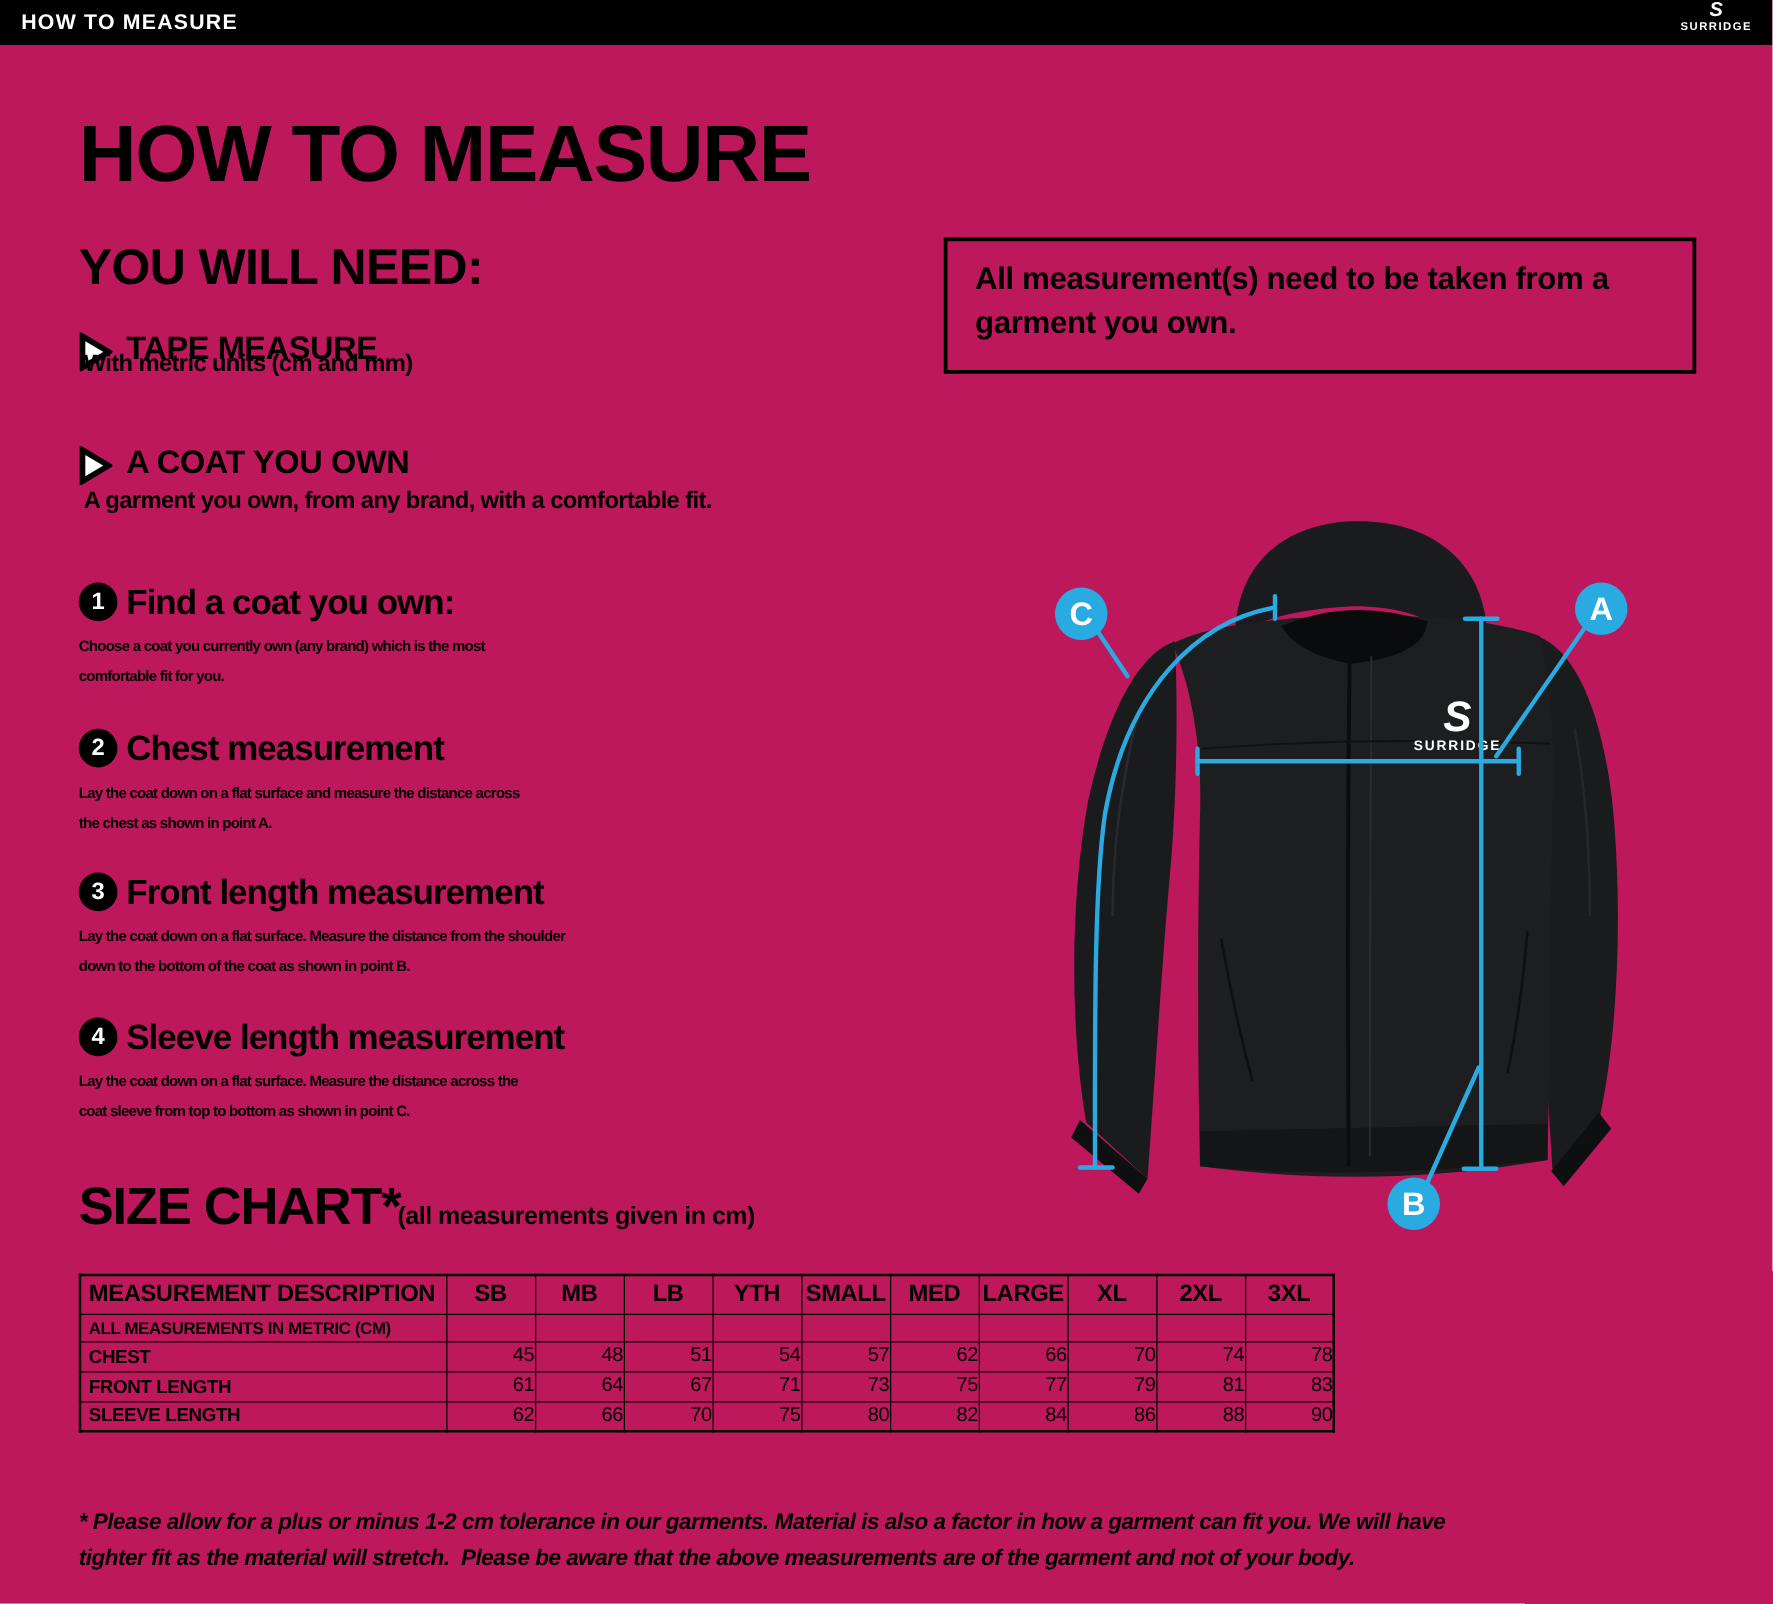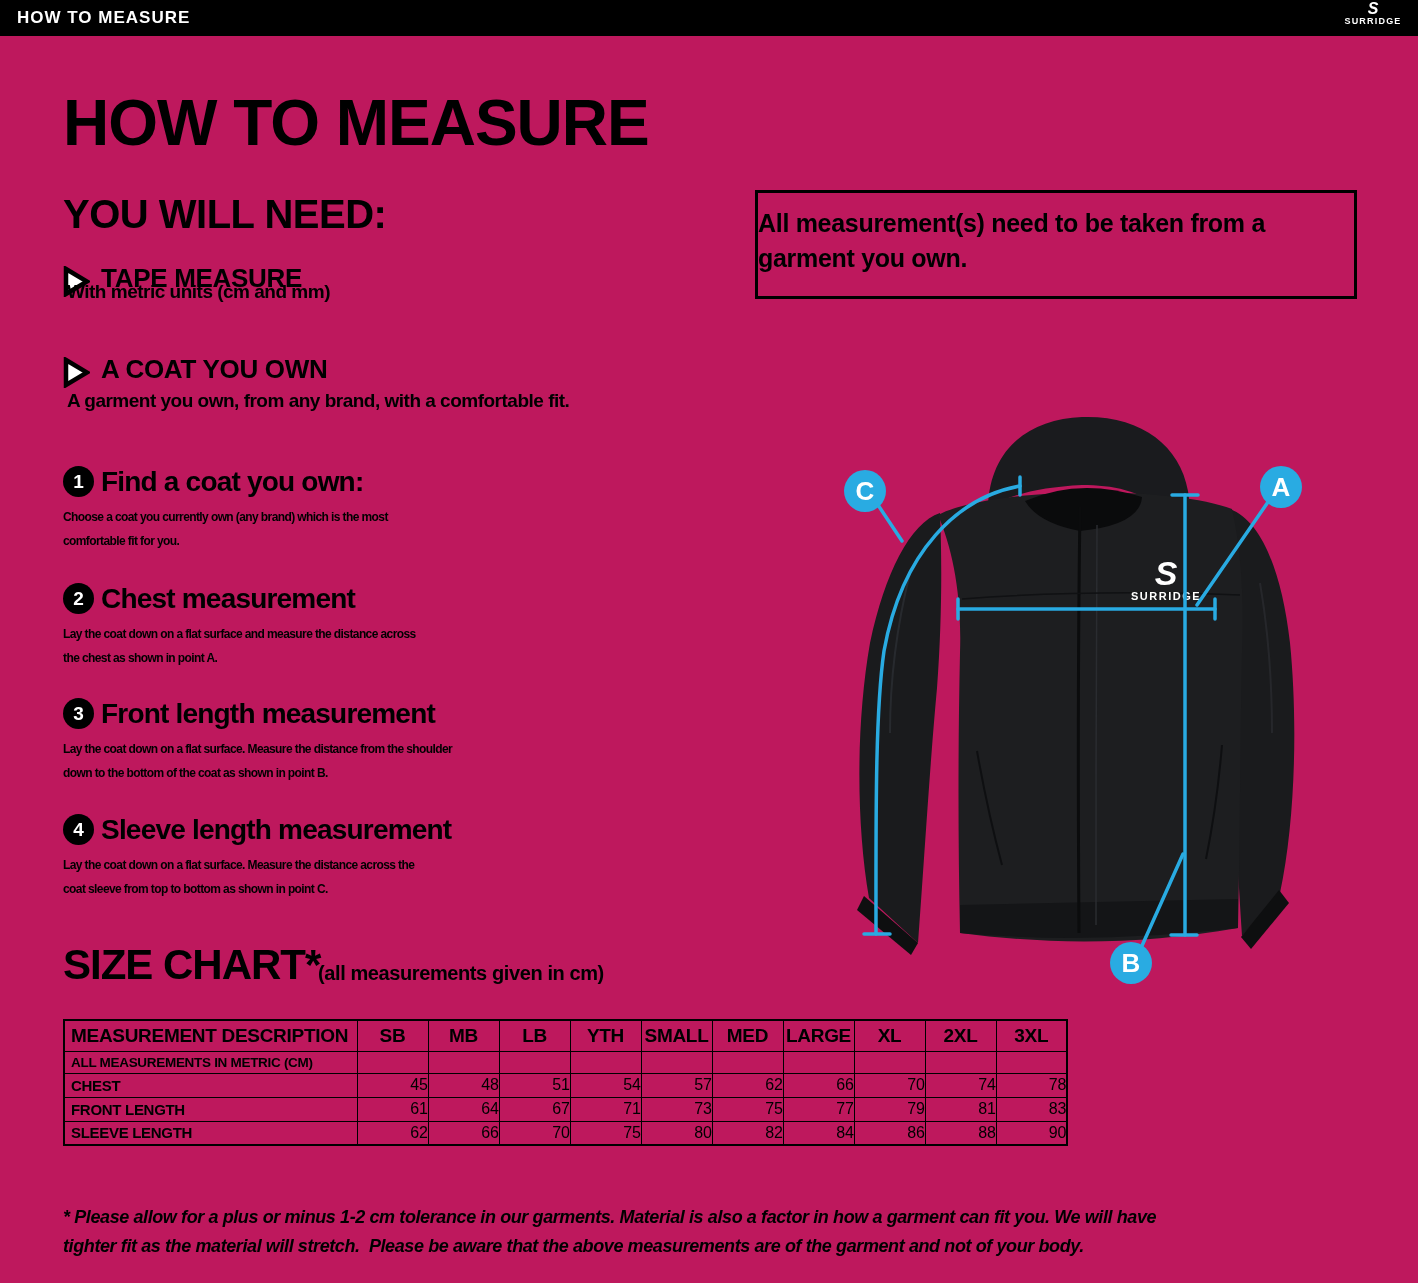--- a/index.html
+++ b/index.html
@@ -23,21 +23,21 @@
   .need-desc { position:absolute; font-size:19px; font-weight:bold; letter-spacing:-0.5px; white-space:nowrap; }
 
   .step-badge { position:absolute; left:63px; width:31px; height:31px; background:#000; border-radius:50%;
                 color:#fff; font-size:19px; font-weight:bold; text-align:center; line-height:31px; }
   .step-heading { position:absolute; left:101px; font-size:28px; font-weight:bold; letter-spacing:-0.8px; white-space:nowrap; line-height:31px;text-align:center; }
   .step-body { position:absolute; left:63px; font-size:12px; font-weight:bold; letter-spacing:-0.6px; line-height:23.5px; }
   .step-body div { white-space:nowrap; }
 
   
   .notice { position:absolute; left:755px; top:190px; width:602px; height:109px; border:3px solid #000;
-            padding:13px 0; font-size:25px; font-weight:bold; letter-spacing:-0.3px; line-height:35px; }
+            padding:13px 22px; font-size:25px; font-weight:bold; letter-spacing:-0.3px; line-height:35px; }
   .notice div { white-space:nowrap; }
 
   
   .sc-title { position:absolute; left:63px; top:941px; font-size:42px; font-weight:bold; letter-spacing:-1px; white-space:nowrap; }
   .sc-subtitle { position:absolute; left:318px; top:962px; font-size:20px; font-weight:bold; letter-spacing:-0.4px; white-space:nowrap; }
 
   table.size-chart { position:absolute; left:63px; top:1019px; border-collapse:collapse; table-layout:fixed;
                      width:1005px; border:2.5px solid #000; }
   .size-chart th, .size-chart td { border:1.6px solid #000; letter-spacing:-0.3px; overflow:hidden; }
   .size-chart th { height:31px; font-size:19px; font-weight:bold; text-align:center; }

